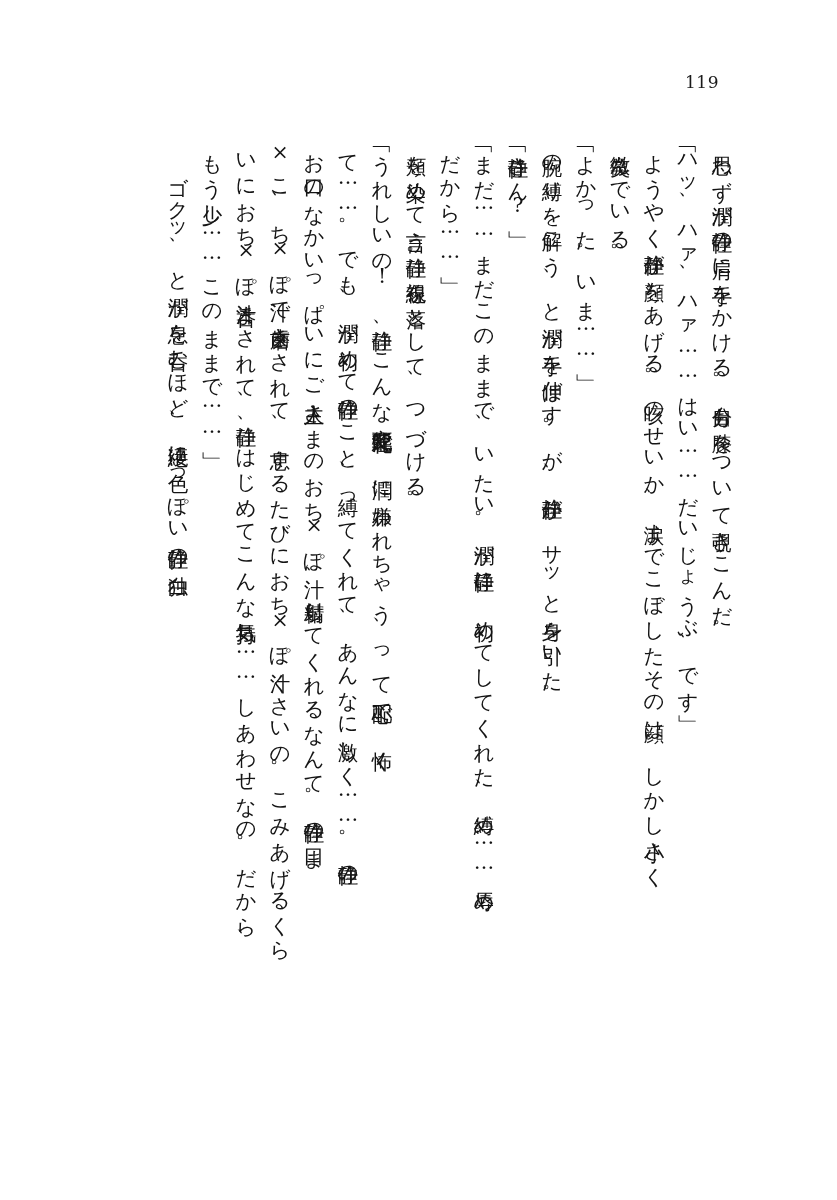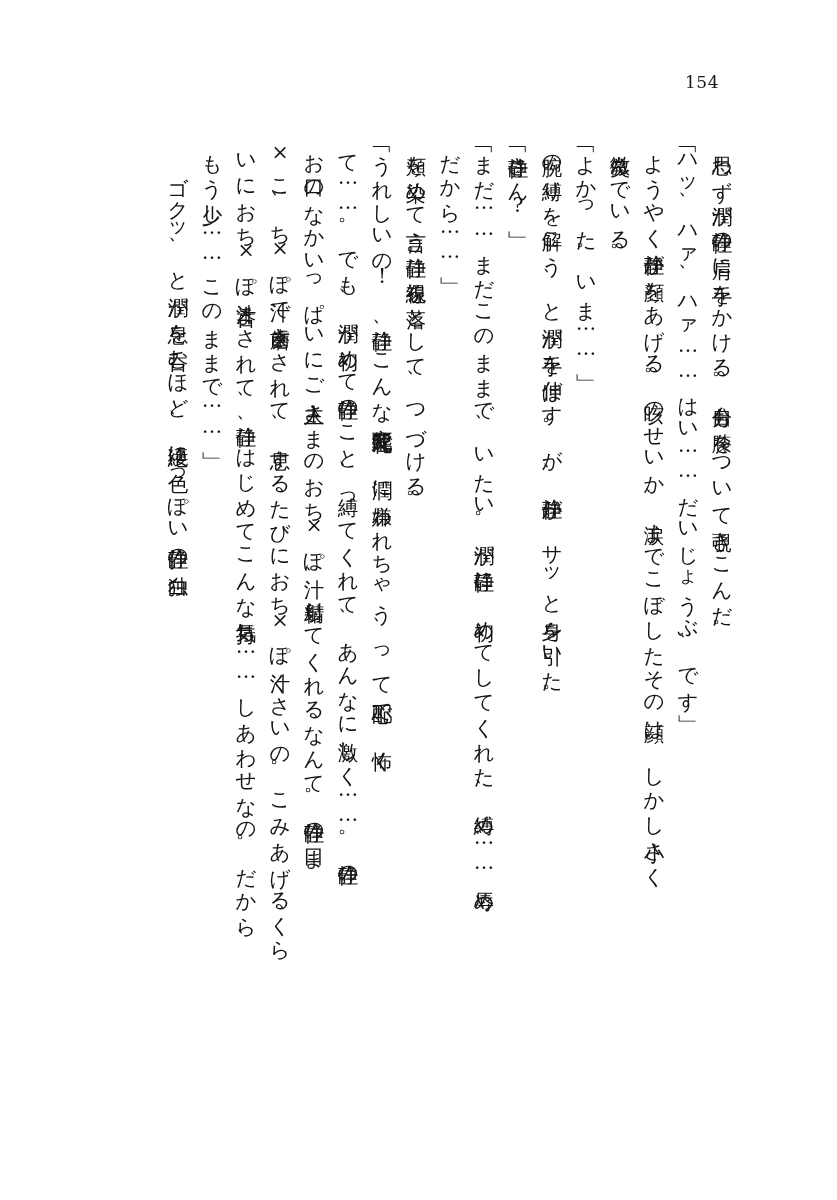--- a/index.html
+++ b/index.html
@@ -52,21 +52,21 @@
   }
   .vline.indent {
     padding-top: 22px;
     box-sizing: border-box;
   }
 </style>
 </head>
 <body>
 
 <div class="page">
-  <div class="page-number">154</div>
+  <div class="page-number">119</div>
   <div class="body-text">
     <div class="vline">思わず潤が静佳の肩に手をかける。自分も膝をついて覗きこんだ。</div>
     <div class="vline">「ハッ、ハァ、ハァ……はい……だいじょうぶ、です」</div>
     <div class="vline">ようやく静佳が顔をあげる。咳のせいか、涙までこぼしたその顔は、しかし小さく</div>
     <div class="vline">微笑んでいる。</div>
     <div class="vline">「よかった。いま……」</div>
     <div class="vline">腕の縛りを解こう、と潤が手を伸ばす。が、静佳が、サッと身を引いた。</div>
     <div class="vline">「静佳さん?」</div>
     <div class="vline">「まだ……まだこのままで、いたい。潤が静佳に、初めてしてくれた、縛め……辱め</div>
     <div class="vline">だから……」</div>

